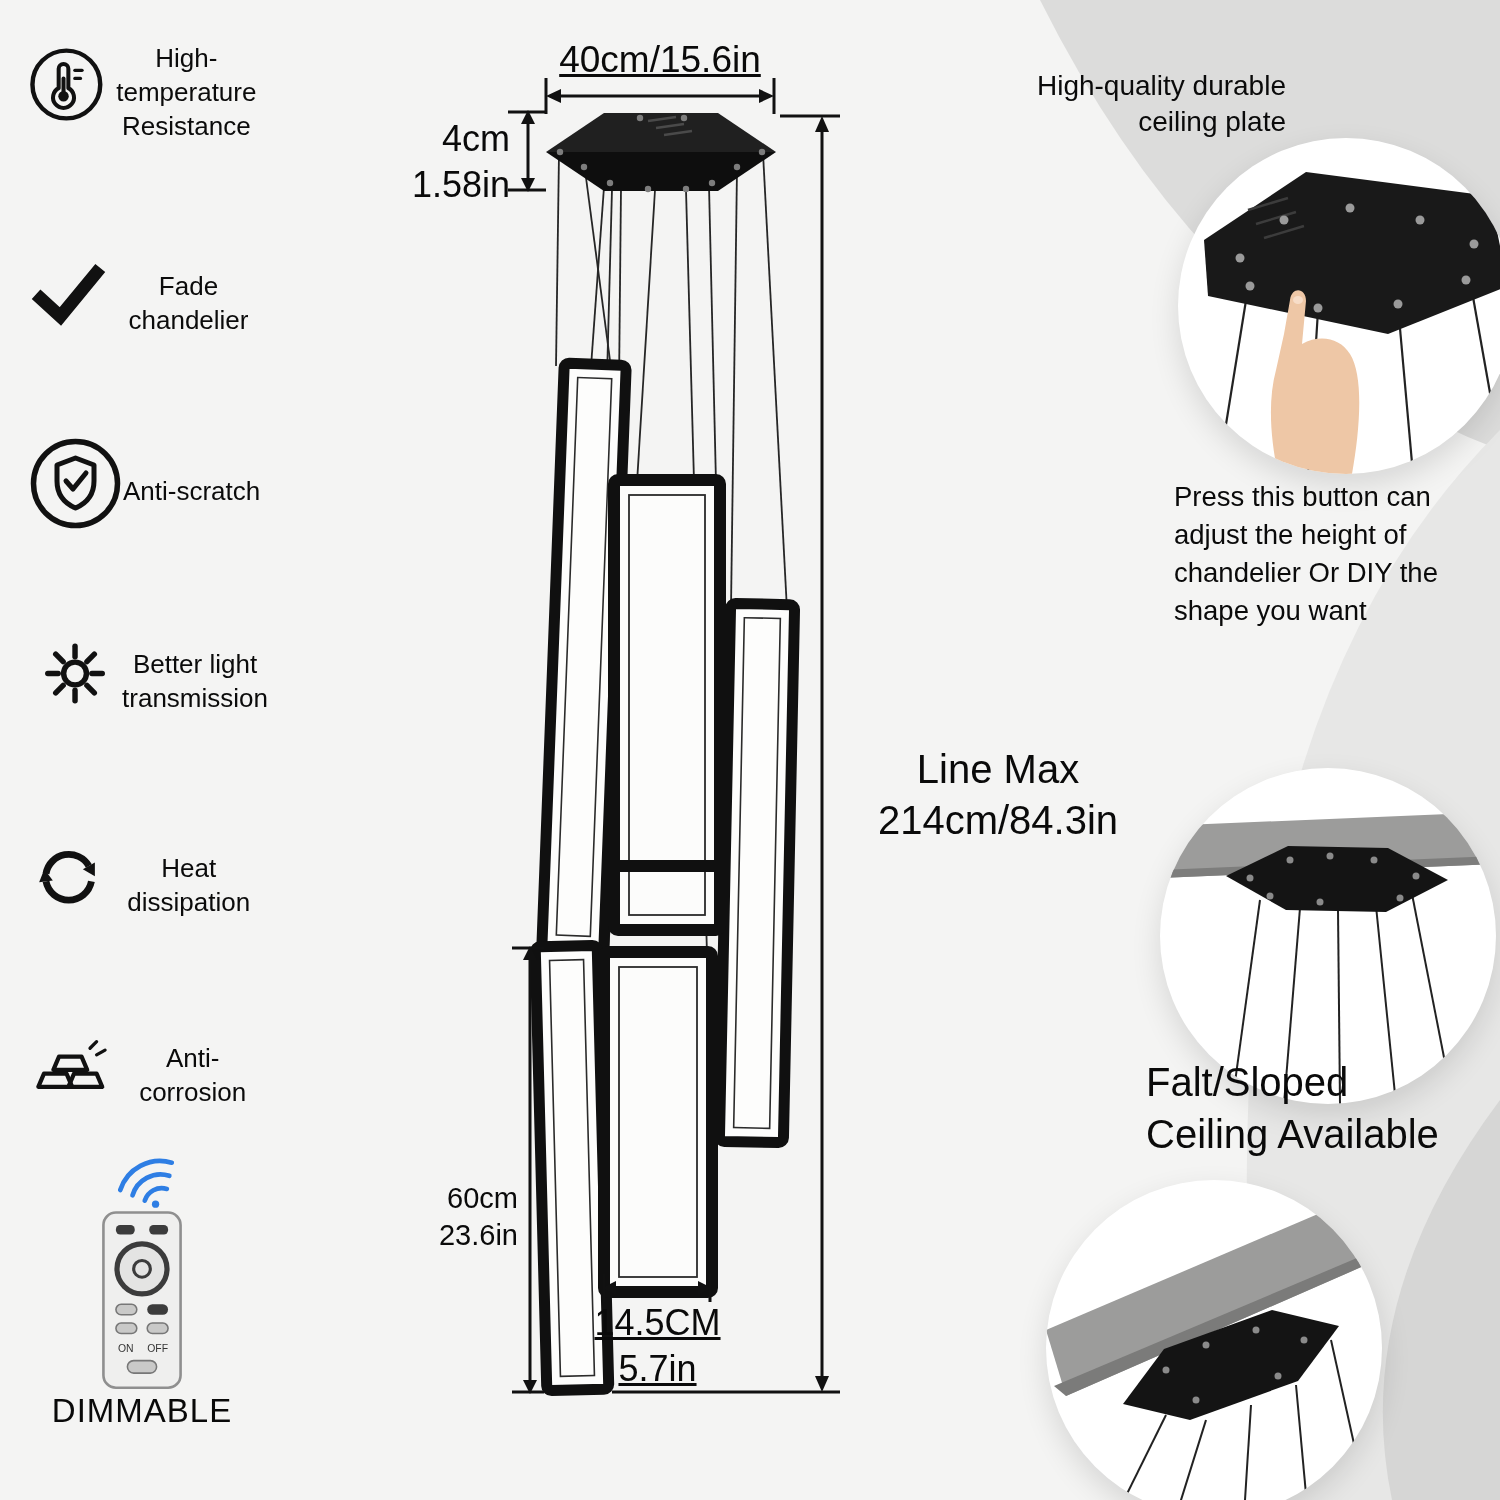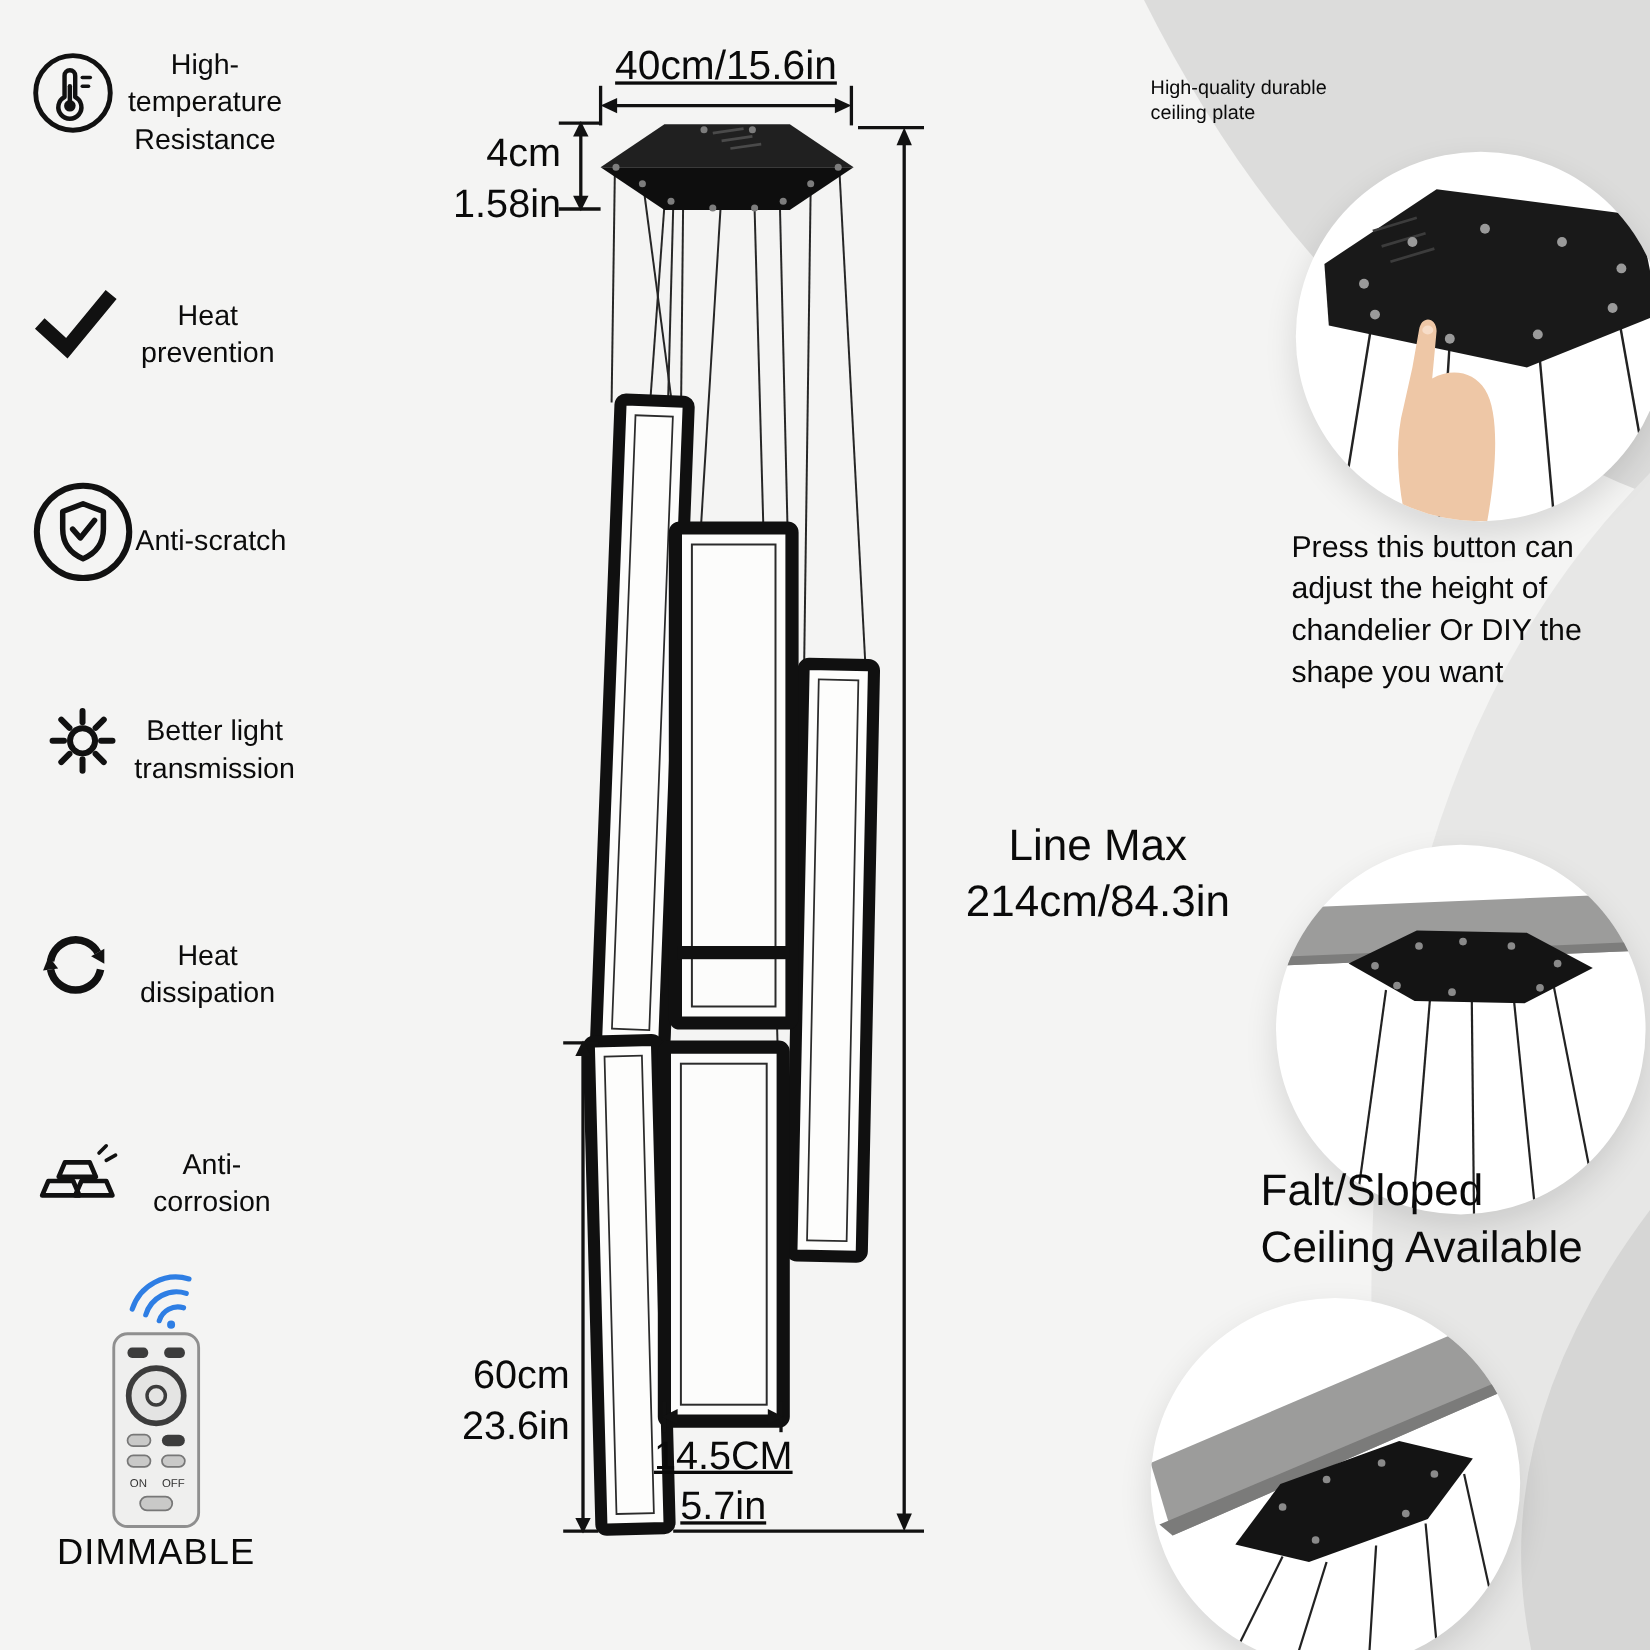--- a/index.html
+++ b/index.html
@@ -12,31 +12,31 @@
   
   .feature { position:absolute; left:28px; width:240px; display:flex; flex-direction:row; align-items:center; text-align:center; }
   .feature .f-label { margin-top:16px; font-size:26px; line-height:1.3; white-space:pre-line; color:#0b0b0b; }
 
   
   .dim-label { position:absolute; white-space:pre-line; line-height:1.28; color:#0a0a0a; }
   .ta-c { text-align:center;text-decoration:underline; } .ta-r { text-align:right; }
   .dim-top-width   { left:520px; top:36px;  width:280px; font-size:37px; }
   .dim-plate-h     { left:360px; top:116px; width:150px; font-size:36px; }
   .dim-line-max    { left:848px; top:744px; width:300px; font-size:40px;text-align:center; }
-  .dim-frame-h     { left:378px; top:1180px; width:140px; font-size:36px;margin-top:47px; }
+  .dim-frame-h     { left:378px; top:1180px; width:140px; font-size:29px; }
   .dim-frame-w     { left:565px; top:1300px; width:185px; font-size:36px; }
 
   
   .callout-circle { position:absolute; width:336px; height:336px; border-radius:50%; background:#ffffff;
                     box-shadow:0 12px 30px rgba(0,0,0,0.12); overflow:hidden; }
   .co-c1 { left:1178px; top:138px; }
   .co-c2 { left:1160px; top:768px; }
   .co-c3 { left:1046px; top:1180px; }
   .co-text { position:absolute; white-space:pre-line; color:#0a0a0a; }
-  .co-plate-title { left:1046px; top:68px;  width:270px; font-size:18px; line-height:1.3; text-align:left; }
+  .co-plate-title { left:1016px; top:68px;  width:270px; font-size:28px; line-height:1.3; text-align:right; }
   .co-press-note  { left:1174px; top:478px; width:330px; font-size:27.5px; line-height:1.38; }
   .co-ceiling-note{ left:1146px; top:1056px; width:360px; font-size:40px; line-height:1.3; }
 
   .remote-wrap { position:absolute; left:62px; top:1150px; width:160px; }
   .dimmable { position:absolute; left:18px; top:1392px; width:248px; text-align:center;
               font-size:33px; letter-spacing:1px; color:#090909; }
 </style>
 </head>
 <body>
 
@@ -59,21 +59,21 @@
       <line x1="58" y1="40" x2="65" y2="40" stroke="#111" stroke-width="4" stroke-linecap="round"></line>
     </svg>
     <div class="f-label">High-temperature
 Resistance</div>
   </div>
 
   <div class="feature" style="top:248px">
     <svg width="95" height="95" viewBox="0 0 95 95">
       <path d="M15,51 L38,72 L80,21" fill="none" stroke="#111" stroke-width="15" stroke-linecap="square"></path>
     </svg>
-    <div class="f-label">Heat prevention</div>
+    <div class="f-label">Fade chandelier</div>
   </div>
 
   <div class="feature" style="top:626px">
     <svg width="95" height="95" viewBox="0 0 95 95">
       <circle cx="47.5" cy="47.5" r="11.5" fill="none" stroke="#111" stroke-width="5.5"></circle>
       <g stroke="#111" stroke-width="5.5" stroke-linecap="round">
         <line x1="64.5" y1="47.5" x2="75" y2="47.5"></line>
         <line x1="59.5" y1="59.5" x2="67" y2="67"></line>
         <line x1="47.5" y1="64.5" x2="47.5" y2="75"></line>
         <line x1="35.5" y1="59.5" x2="28" y2="67"></line>

